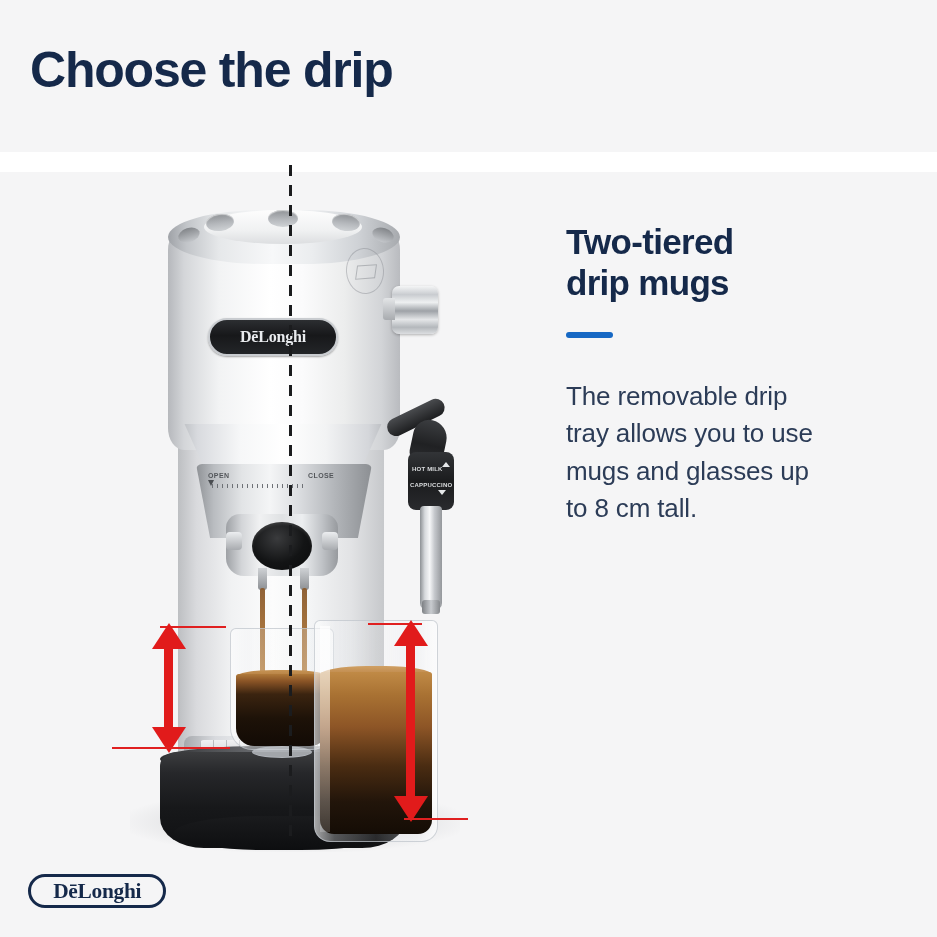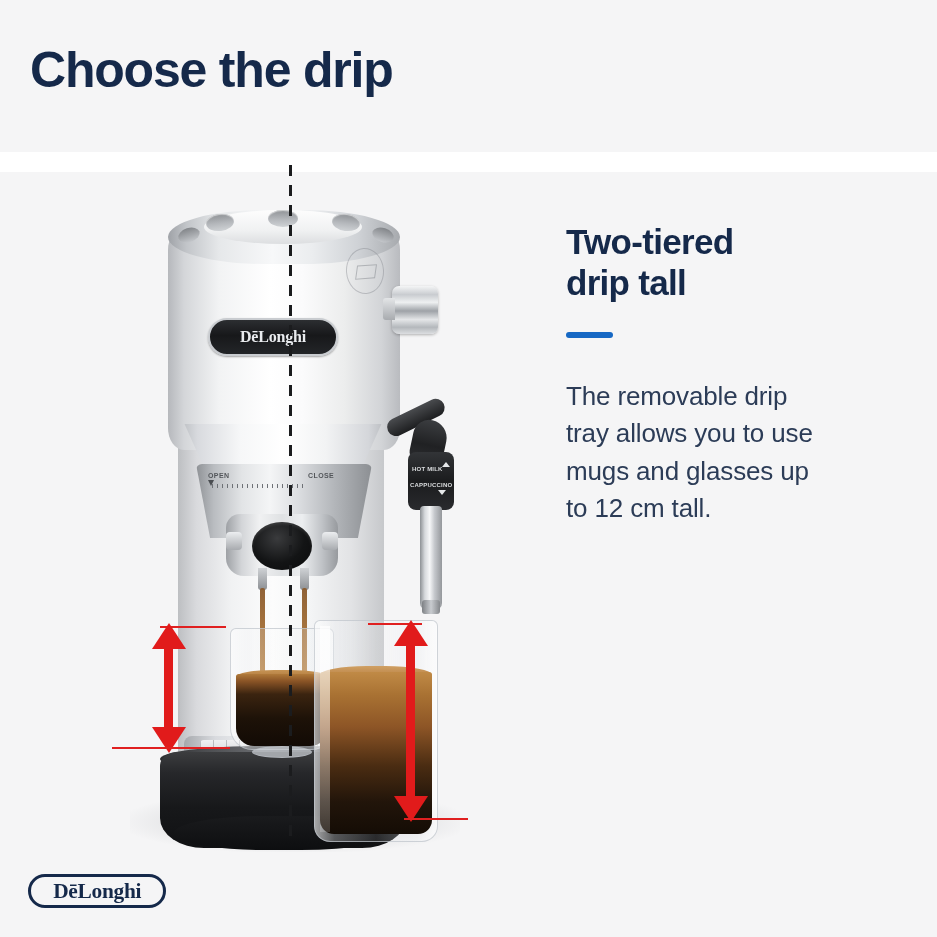--- a/index.html
+++ b/index.html
@@ -661,25 +661,25 @@
   <div class="tick" id="tick-left-bottom"></div>
 
   <div class="tick" id="tick-right-top"></div>
   <div class="arrow-head up" id="arrow-right-head-up"></div>
   <div class="arrow-shaft" id="arrow-right-shaft"></div>
   <div class="arrow-head down" id="arrow-right-head-down"></div>
   <div class="tick" id="tick-right-bottom"></div>
 
   <div class="text-panel">
     <div class="feature-title">Two-tiered
-drip tall</div>
+drip mugs</div>
     <div class="accent-bar"></div>
     <div class="feature-body">The removable drip
 tray allows you to use
 mugs and glasses up
-to 12 cm tall.</div>
+to 8 cm tall.</div>
   </div>
 
   <div class="brand-logo">
     <span class="brand-text">DēLonghi</span>
   </div>
 
 </div>
 
 </body></html>

